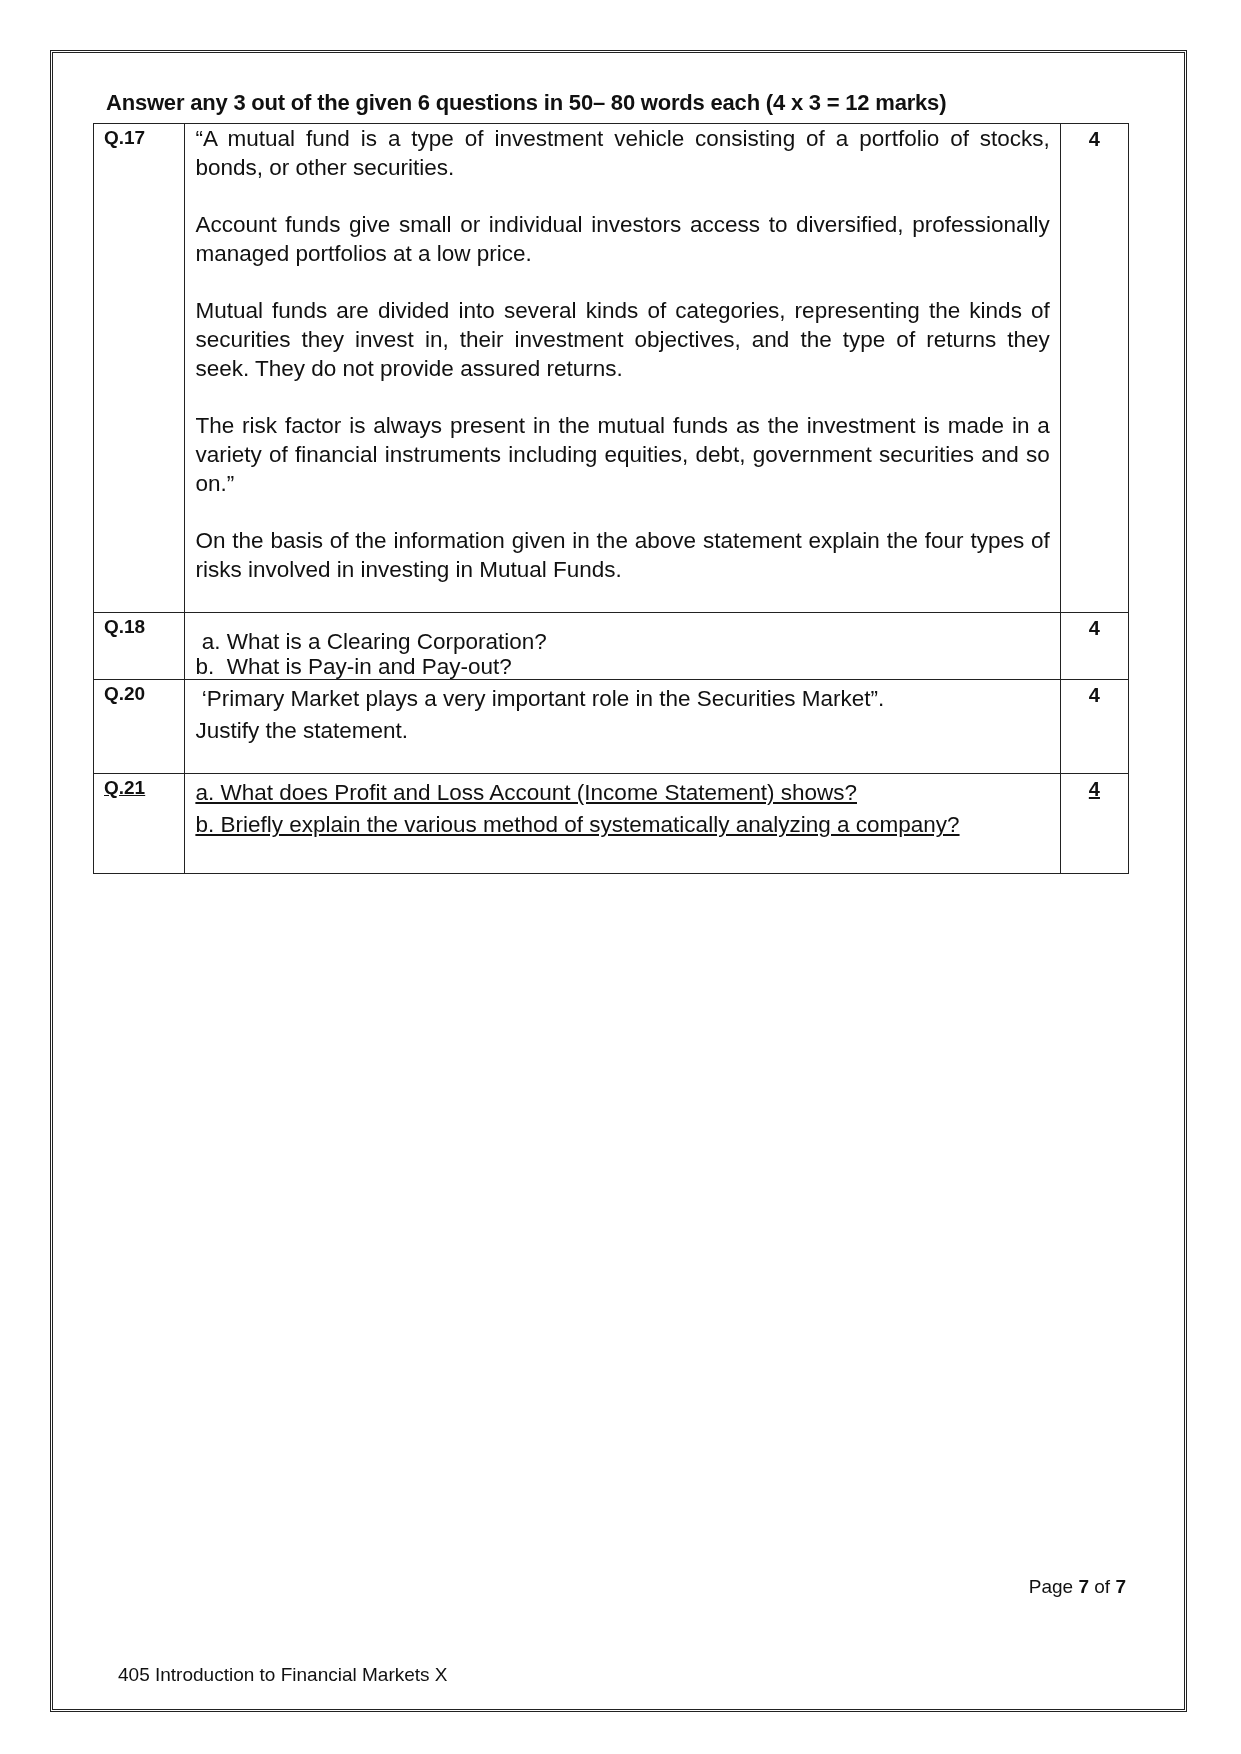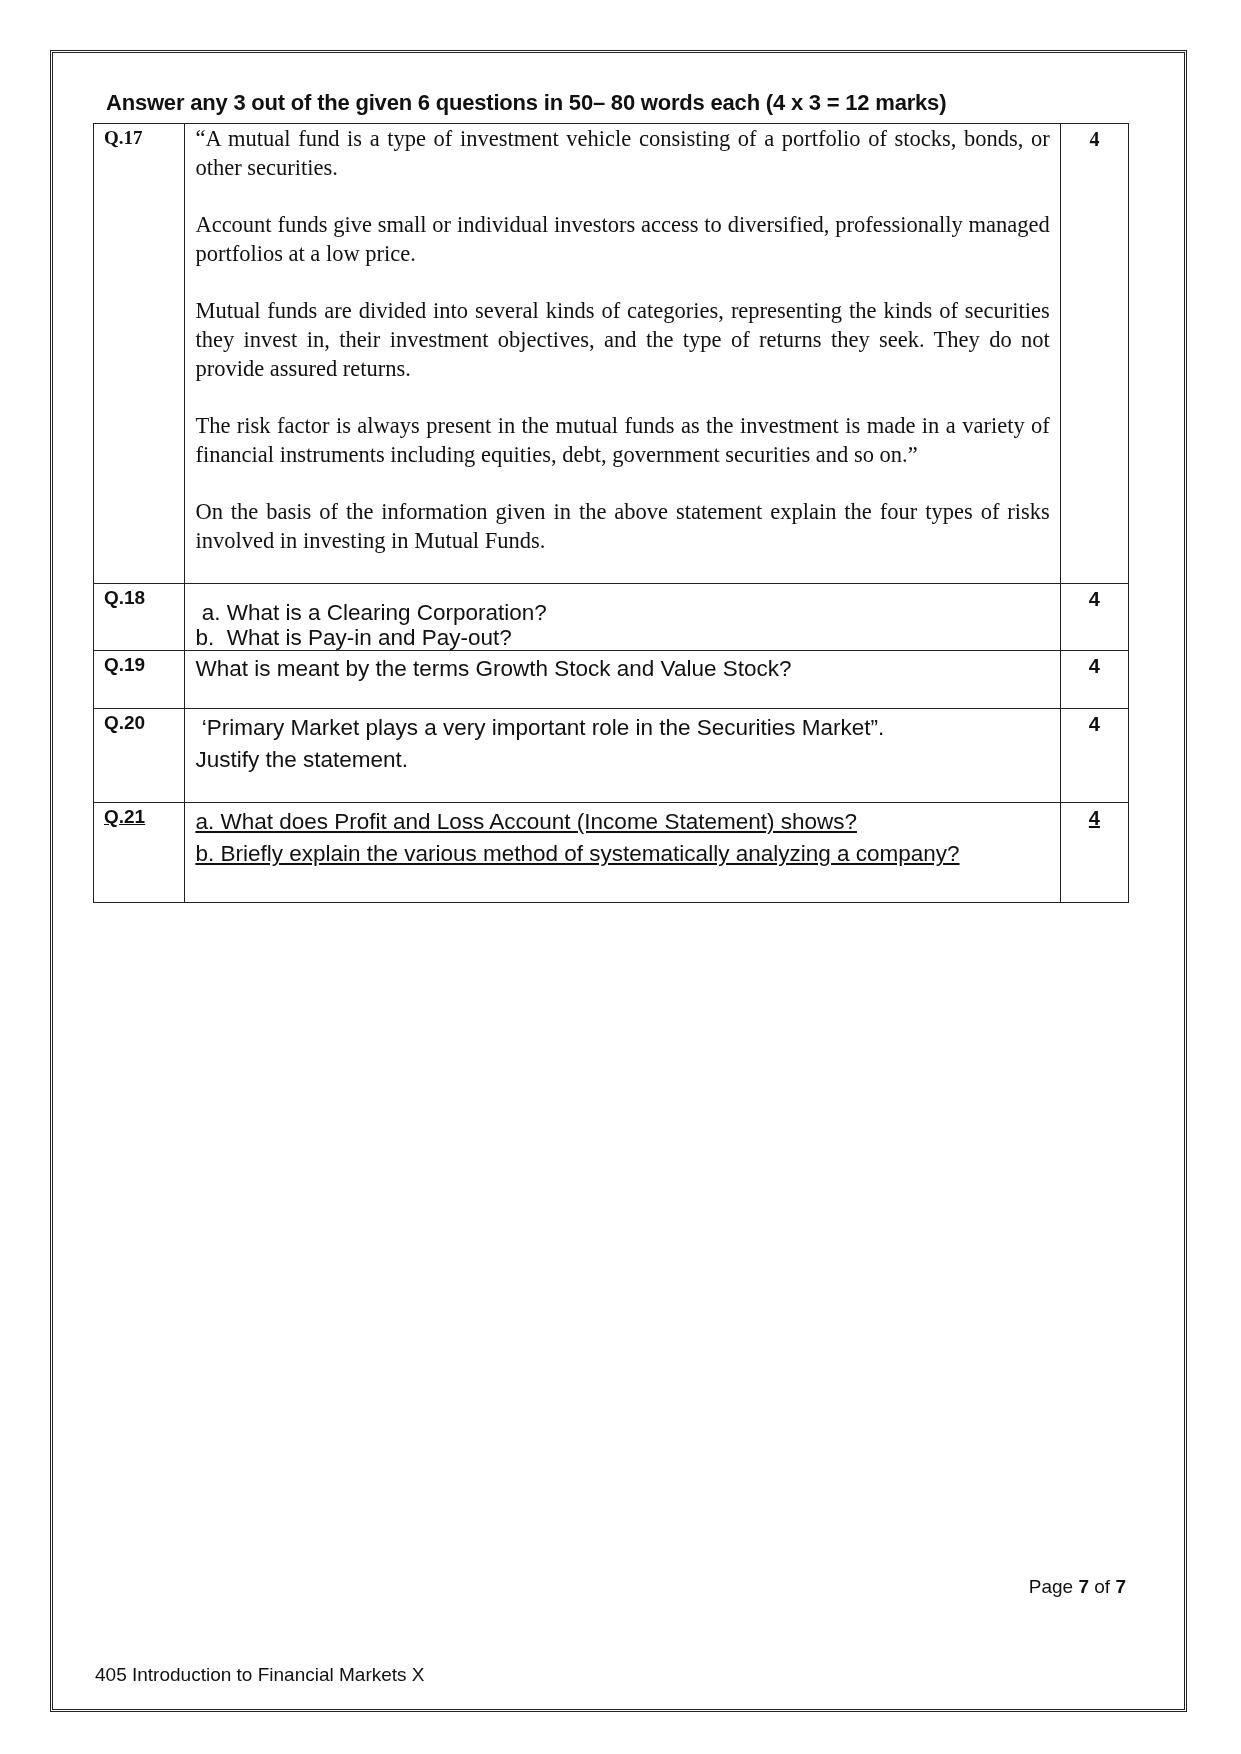--- a/index.html
+++ b/index.html
@@ -7,56 +7,49 @@
   .page-border { position:absolute; left:50px; top:50px; width:1137px; height:1662px; border:3px double #222; box-sizing:border-box; }
   .instruction { position:absolute; left:106px; top:90px; font-size:22px; font-weight:bold; letter-spacing:-0.2px; white-space:nowrap; }
   table.qtable { position:absolute; left:93px; top:123px; width:1036px; border-collapse:collapse; }
   table.qtable td { border:1px solid #222; vertical-align:top; }
   td.qno { width:92px; font-weight:bold; font-size:19px; padding:3px 0 0 10px; box-sizing:border-box; }
   td.qbody { width:878px; padding:3px 10px 0 10px; font-size:22.5px; line-height:29px; box-sizing:border-box; text-align:justify; }
   td.marks { width:66px; text-align:center; font-weight:bold; font-size:20px; padding-top:4px; }
   .para { margin:0 0 28px 0; }
   .para.last { margin-bottom:28px; }
   .line { display:block; text-align:left; }
-  .footer-left { position:absolute; left:95px; top:1664px; font-size:19px; font-family:"Liberation Sans", sans-serif; }
+  .footer-left { position:absolute; left:118px; top:1664px; font-size:19px; font-family:"Liberation Sans", sans-serif; }
   .footer-right { position:absolute; right:115px; top:1576px; font-size:19px; }
   .footer-right b { font-weight:bold; }
 </style>
 </head>
 <body>
 
 <div class="page-border"></div>
 
 <div class="instruction">Answer any 3 out of the given 6 questions in 50– 80 words each (4 x 3 = 12 marks)</div>
 
 <table class="qtable">
   <tbody>
-      <tr style="height:428px;font-family:Liberation Serif, serif;">
+      <tr style="height:428px;">
     <td class="qno">Q.17</td>
     <td class="qbody" style="padding-top:0;">
       <p class="para">“A mutual fund is a type of investment vehicle consisting of a portfolio of stocks, bonds, or other securities.</p>
       <p class="para">Account funds give small or individual investors access to diversified, professionally managed portfolios at a low price.</p>
       <p class="para">Mutual funds are divided into several kinds of categories, representing the kinds of securities they invest in, their investment objectives, and the type of returns they seek. They do not provide assured returns.</p>
       <p class="para">The risk factor is always present in the mutual funds as the investment is made in a variety of financial instruments including equities, debt, government securities and so on.”</p>
       <p class="para last">On the basis of the information given in the above statement explain the four types of risks involved in investing in Mutual Funds.</p>
     </td>
     <td class="marks">4</td>
   </tr>
   <tr style="height:48px;">
     <td class="qno">Q.18</td>
     <td class="qbody" style="line-height:25px; padding-top:16px;">
       <span class="line" style="white-space:pre;"> a. What is a Clearing Corporation?</span>
       <span class="line" style="white-space:pre;">b.  What is Pay-in and Pay-out?</span>
-    </td>
-    <td class="marks">4</td>
-  </tr>
-  <tr style="height:58px;">
-    <td class="qno">Q.19</td>
-    <td class="qbody">
-      <span class="line">What is meant by the terms Growth Stock and Value Stock?</span>
     </td>
     <td class="marks">4</td>
   </tr>
   <tr style="height:94px;">
     <td class="qno">Q.20</td>
     <td class="qbody" style="line-height:32px;">
       <span class="line" style="white-space:pre;"> ‘Primary Market plays a very important role in the Securities Market”.</span>
       <span class="line">Justify the statement.</span>
     </td>
     <td class="marks">4</td>

